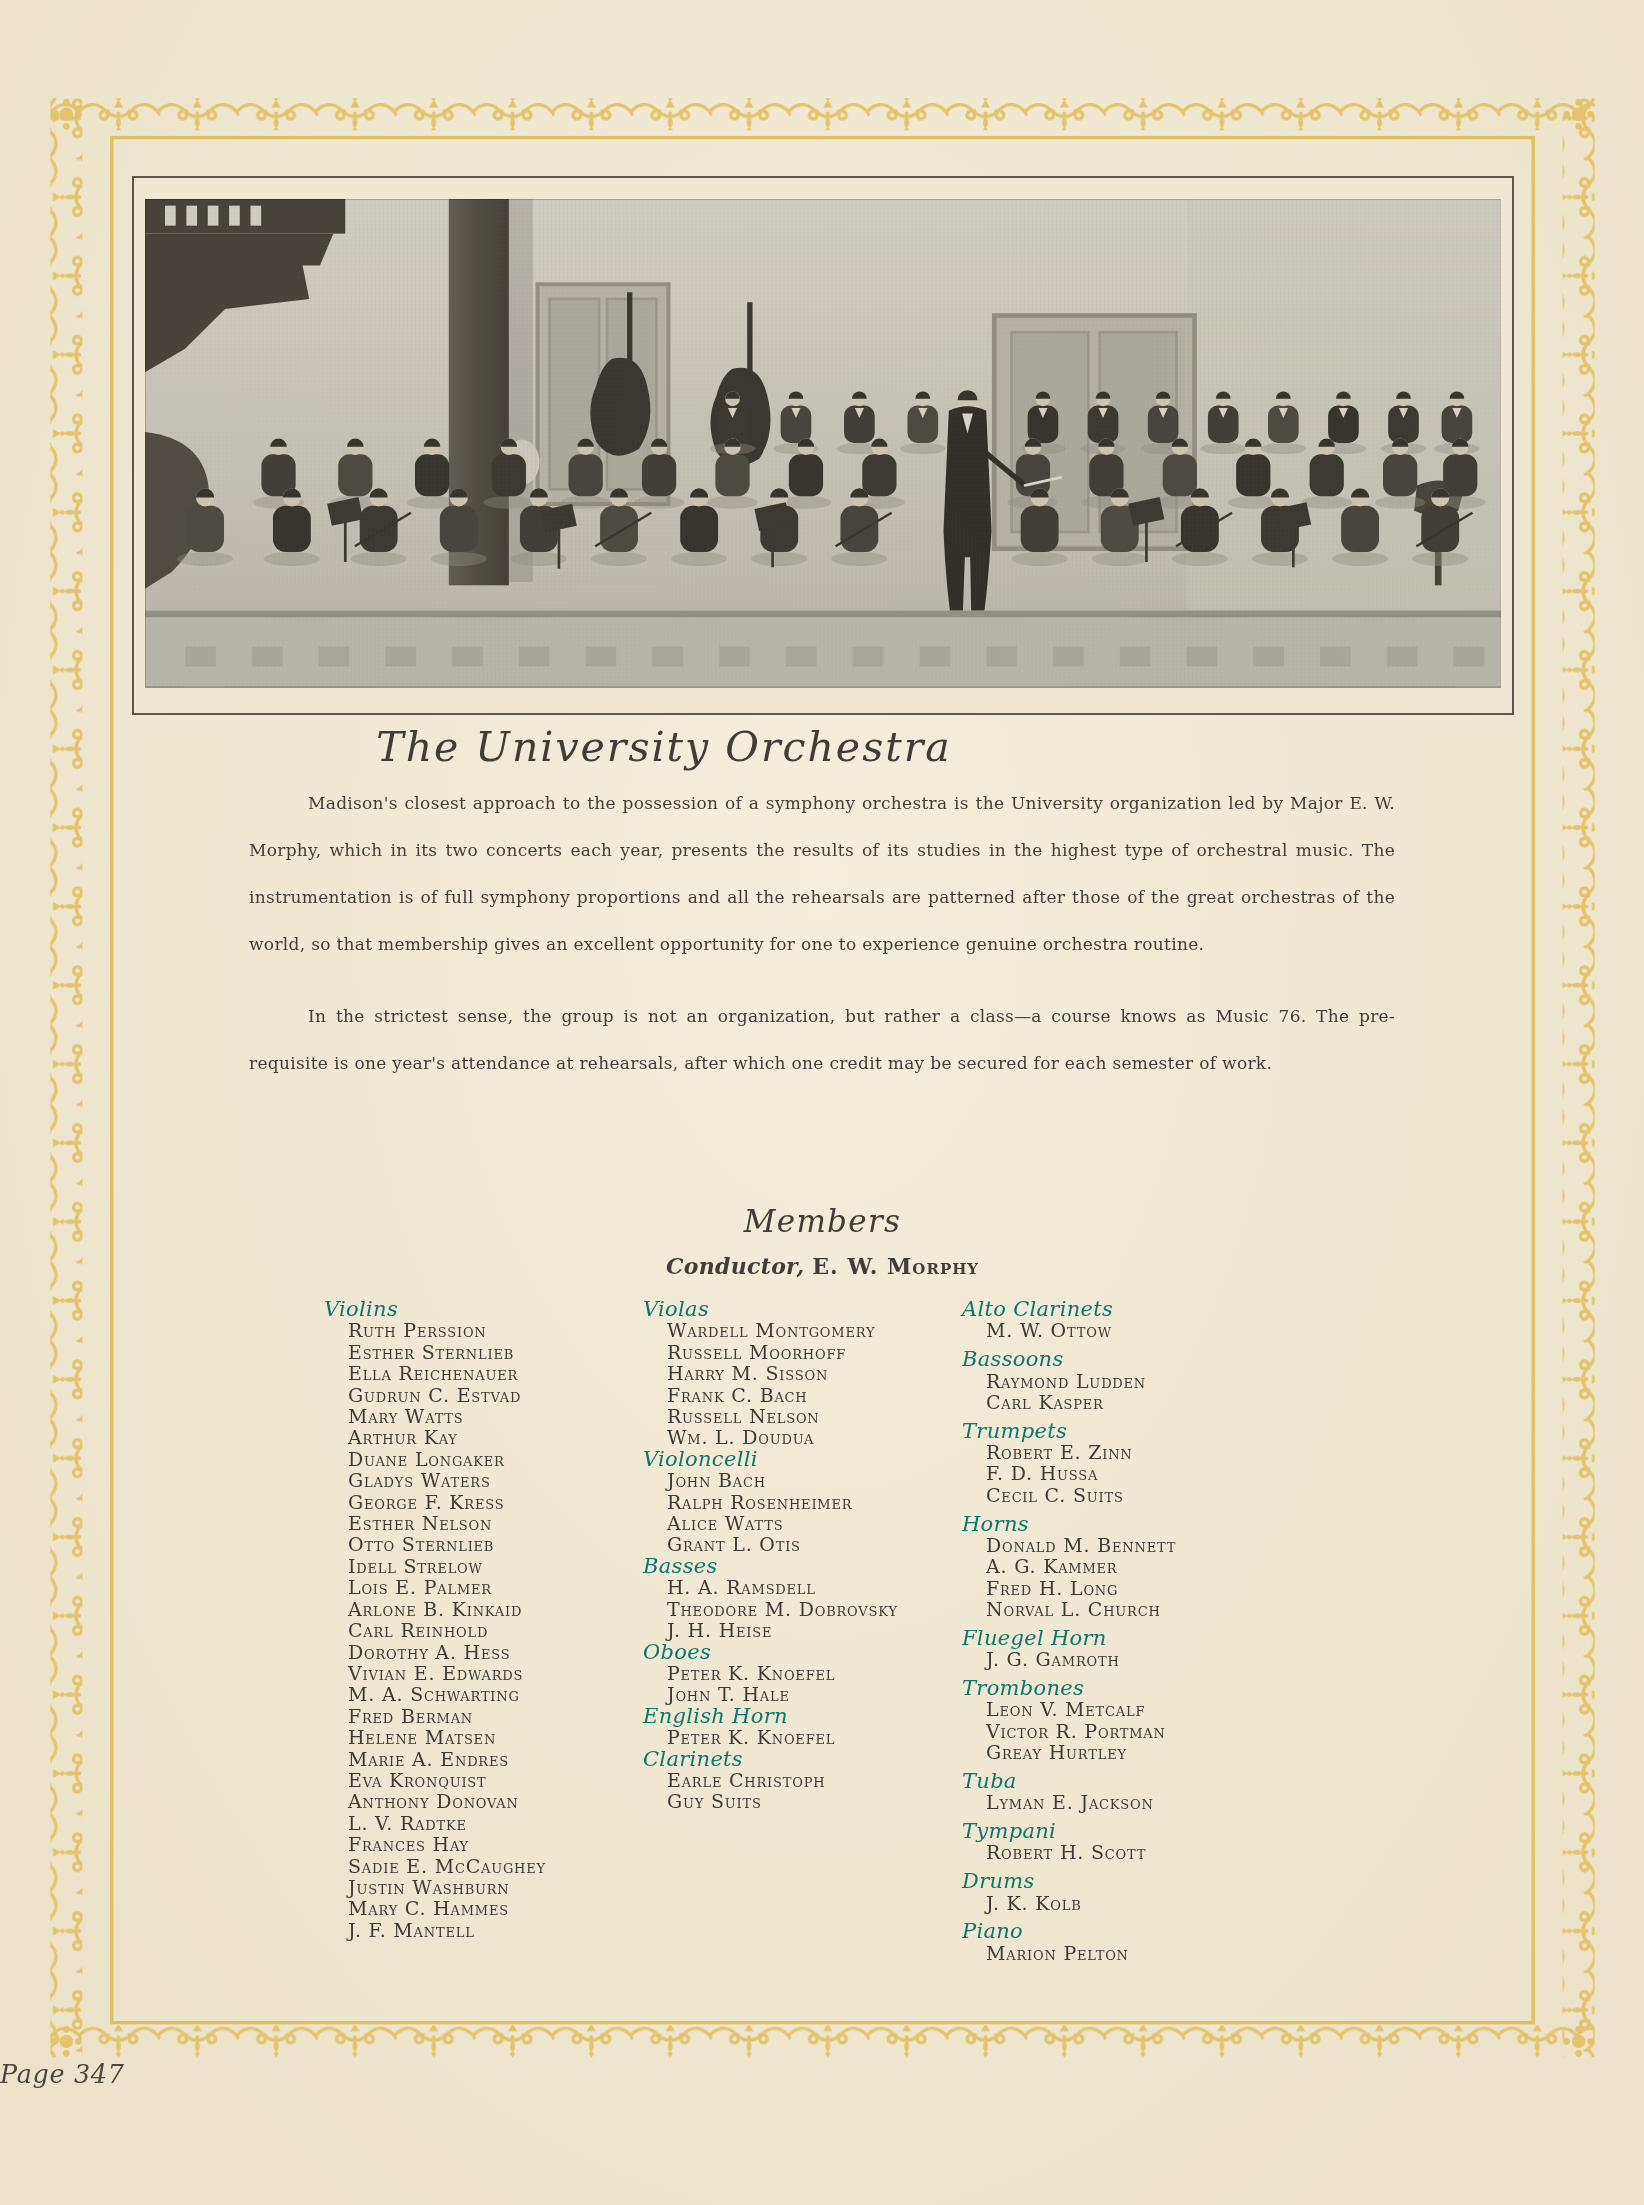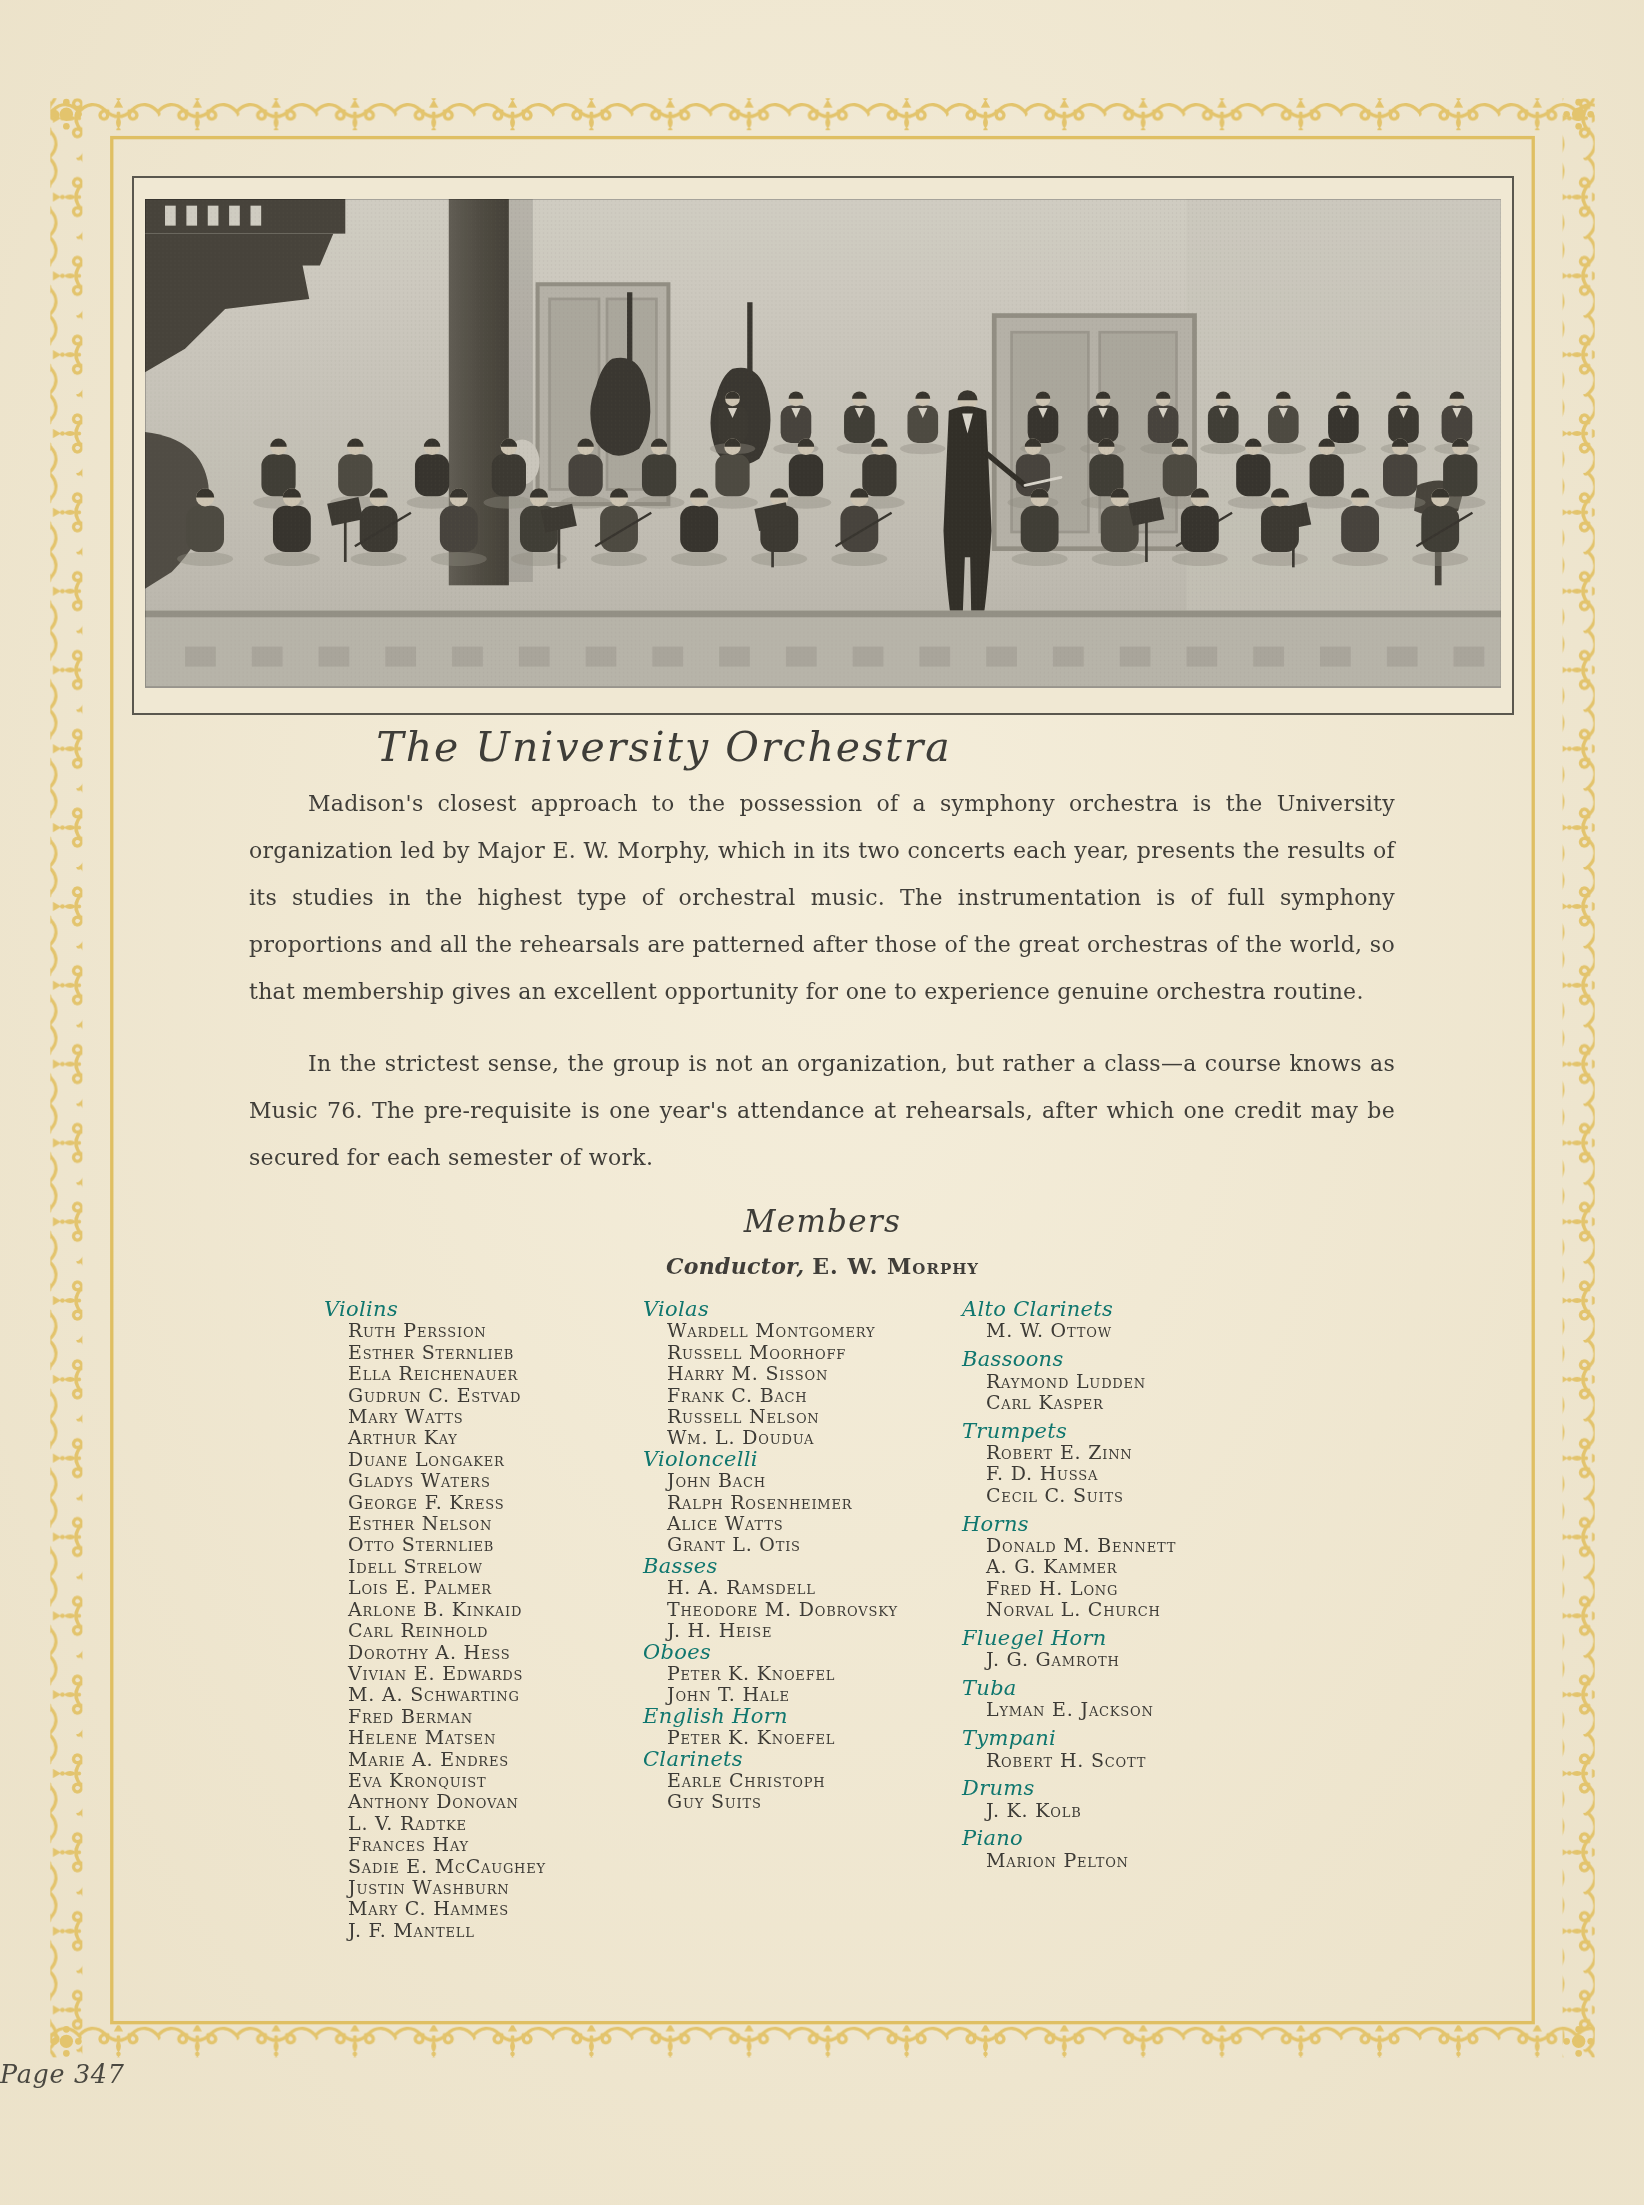--- a/index.html
+++ b/index.html
@@ -21,21 +21,21 @@
   }
   .photo{position:absolute;left:10.7px;top:21.4px;right:10.7px;bottom:25.4px;overflow:hidden;background:#c4c1b8;}
   .photo svg{display:block;width:100%;height:100%;}
   
   .page-title{
     position:absolute;left:12px;top:723px;width:1304px;text-align:center;
     font-style:italic;font-size:41px;letter-spacing:2px;color:#3e3d38;
   }
   .body-copy{position:absolute;left:249px;top:780px;width:1146px;}
   .body-copy p{
-    margin:0;font-size:22px;line-height:47px;text-align:justify;
+    margin:0;font-size:17px;line-height:47px;text-align:justify;
     text-indent:59px;letter-spacing:0.3px;color:#403e39;
   }
   .body-copy p + p{margin-top:25.4px;}
   .members-heading{
     position:absolute;left:0;top:1188px;width:1645px;text-align:center;
     font-style:italic;font-size:31px;letter-spacing:1.3px;color:#3e3d38;margin-top:15px;
   }
   .conductor-line{
     position:absolute;left:0;top:1253px;width:1645px;text-align:center;
     font-size:22px;color:#403e39;letter-spacing:0.3px;font-weight:bold;
@@ -616,20 +616,26 @@
         <div class="member-name">Donald M. Bennett</div>
         <div class="member-name">A. G. Kammer</div>
         <div class="member-name">Fred H. Long</div>
         <div class="member-name">Norval L. Church</div>
       </div>
       <div class="group">
         <div class="group-label">Fluegel Horn</div>
         <div class="member-name">J. G. Gamroth</div>
       </div>
       <div class="group">
+        <div class="group-label">Trombones</div>
+        <div class="member-name">Leon V. Metcalf</div>
+        <div class="member-name">Victor R. Portman</div>
+        <div class="member-name">Greay Hurtley</div>
+      </div>
+      <div class="group">
         <div class="group-label">Tuba</div>
         <div class="member-name">Lyman E. Jackson</div>
       </div>
       <div class="group">
         <div class="group-label">Tympani</div>
         <div class="member-name">Robert H. Scott</div>
       </div>
       <div class="group">
         <div class="group-label">Drums</div>
         <div class="member-name">J. K. Kolb</div>

